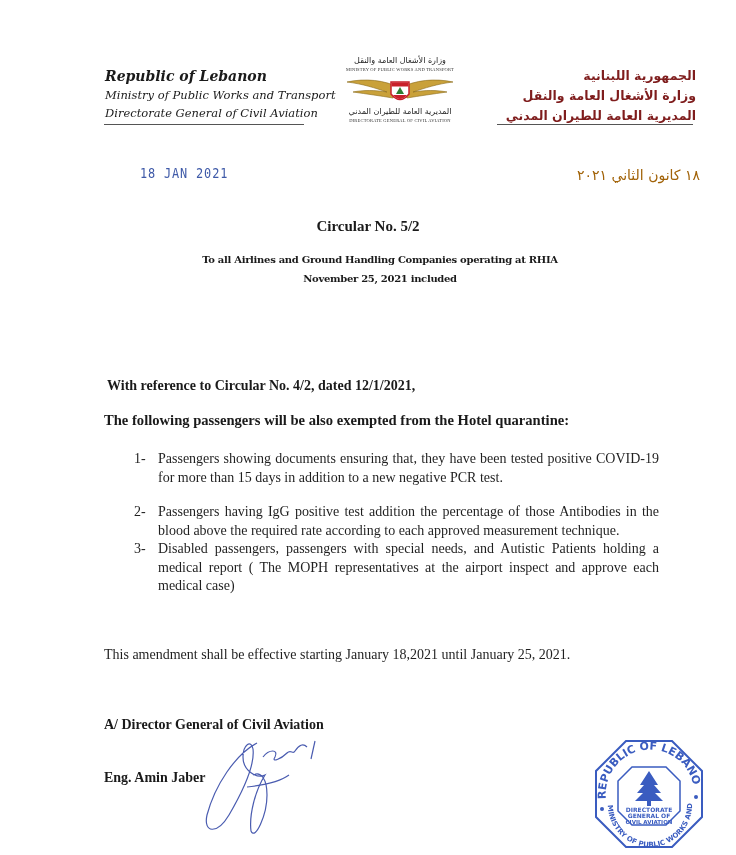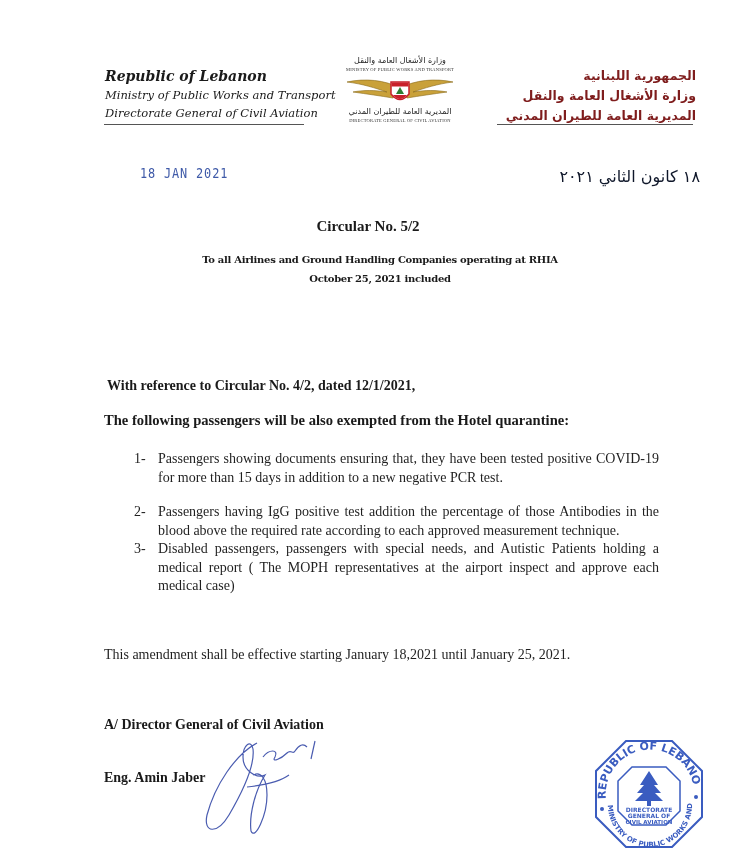--- a/index.html
+++ b/index.html
@@ -23,21 +23,21 @@
   .logo svg { display:block; margin:1px auto; }
 
   
   .hdr-right { right:40px; top:66px; text-align:right; direction:rtl;
     font-family:"DejaVu Sans", sans-serif; font-weight:bold; font-size:12.5px; line-height:20px; color:#7f1d1d; }
   .rule-right { left:497px; top:124px; width:196px; height:1px; background:#555; }
 
   
   .date-en { left:140px; top:165px; font-family:"DejaVu Sans Mono", monospace; font-size:14px;
     color:#3f5aa8; letter-spacing:1px; transform:scaleX(0.85); transform-origin:left; }
-  .date-ar { right:36px; top:167px; font-family:"DejaVu Sans", sans-serif; font-size:16px; color:#0f172a; direction:rtl; }
+  .date-ar { right:36px; top:167px; font-family:"DejaVu Sans", sans-serif; font-size:14px; color:#a16207; direction:rtl; }
 
   
   .circ-title { left:0; width:736px; top:218px; text-align:center; font-weight:bold; font-size:15px; }
   .subject { left:120px; width:520px; top:250px; text-align:center; font-weight:bold; font-size:10px; line-height:19px; font-family:"DejaVu Serif", serif; letter-spacing:-0.3px; }
 
   .ref { left:107px; top:378px; font-weight:bold; font-size:14px; font-family:"Liberation Serif", serif; }
   .intro { left:104px; top:412px; font-weight:bold; font-size:14.6px; font-family:"Liberation Serif", serif; }
 
   .list { left:134px; top:450px; width:525px; font-size:14px; line-height:18.5px; font-family:"Liberation Serif", serif; color:#1f1f1f; }
   .list .item { display:flex; text-align:justify; }
@@ -84,21 +84,21 @@
   <div>المديرية العامة للطيران المدني</div>
 </div>
 <div class="abs rule-right"></div>
 
 <div class="abs date-en">18 JAN 2021</div>
 <div class="abs date-ar">١٨ كانون الثاني ٢٠٢١</div>
 
 <div class="abs circ-title">Circular No. 5/2</div>
 <div class="abs subject">
   <div>To all Airlines and Ground Handling Companies operating at RHIA</div>
-  <div>October 25, 2021 included</div>
+  <div>November 25, 2021 included</div>
 </div>
 
 <div class="abs ref">With reference to Circular No. 4/2, dated 12/1/2021,</div>
 <div class="abs intro">The following passengers will be also exempted from the Hotel quarantine:</div>
 
 <div class="abs list">
   <div class="item item-1">
     <span class="num">1-</span>
     <span class="txt">Passengers showing documents ensuring that, they have been tested positive COVID-19 for more than 15 days in addition to a new negative PCR test.</span>
   </div>

